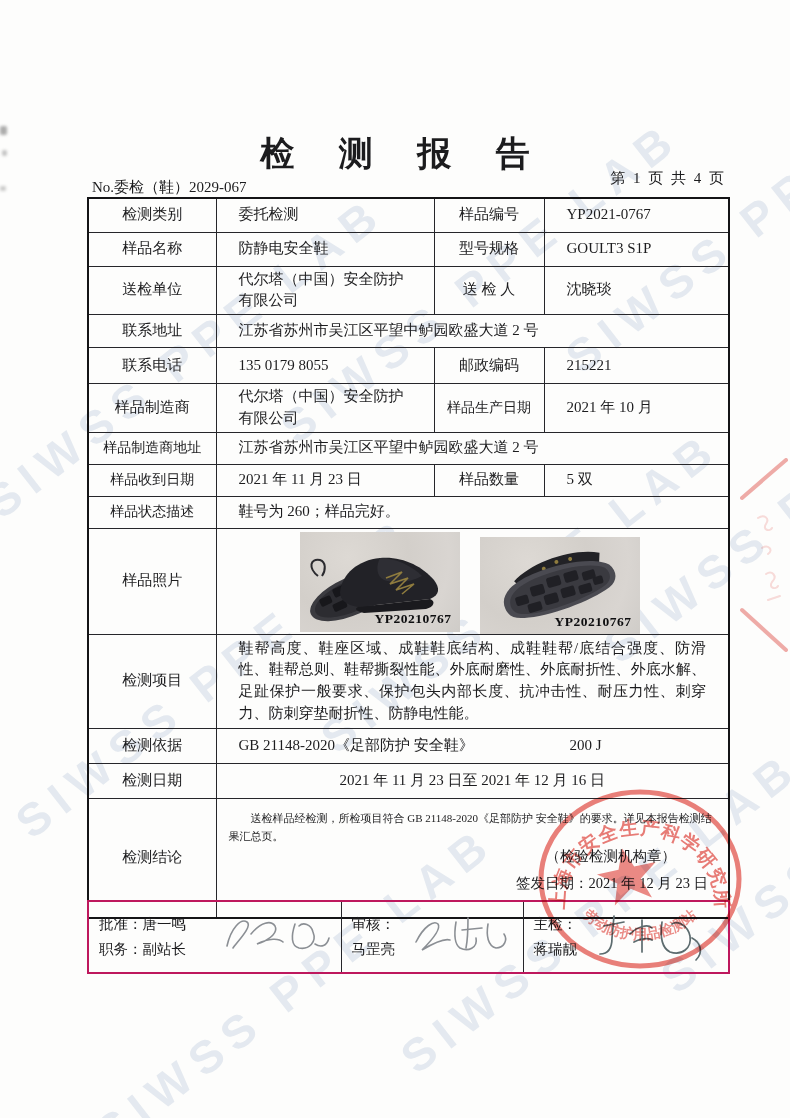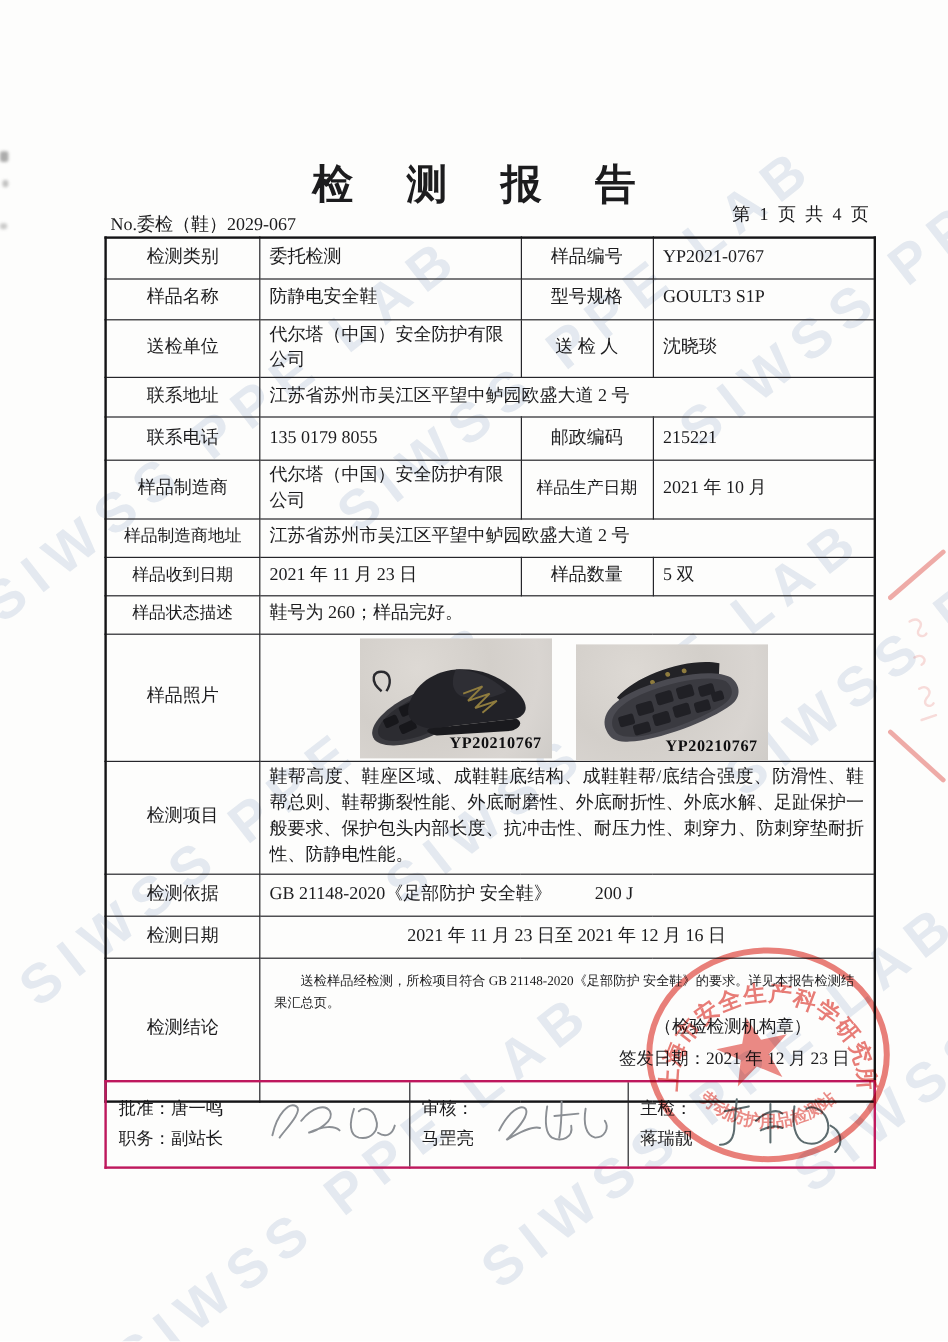--- a/index.html
+++ b/index.html
@@ -21,21 +21,21 @@
   
   .station-title{position:absolute;top:102px;left:0;width:100%;text-align:center;z-index:2;
       font-size:21px;font-weight:700;letter-spacing:2.5px;}
   .report-title{position:absolute;top:131px;left:0;width:100%;text-align:center;z-index:2;
       font-size:34px;font-weight:700;letter-spacing:18px;text-indent:18px;}
   .report-no{position:absolute;left:92px;top:178px;font-size:15px;z-index:2;}
   .page-info{position:absolute;right:64px;top:169px;font-size:15px;z-index:2;letter-spacing:2px;}
   
   table.report{position:absolute;left:87px;top:197px;width:641px;z-index:2;
       border-collapse:collapse;table-layout:fixed;border:2px solid #141416;background:transparent;}
-  table.report td{border:1px solid #26262a;vertical-align:middle;padding:2px 8px;
+  table.report td{border:1px solid #26262a;vertical-align:middle;padding:2px 22px;
       font-size:15px;line-height:1.45;overflow:hidden;}
   td.lbl{text-align:center;padding:2px 3px;}
   td.val{font-size:14.5px;padding-left:12px;}
   td.center{text-align:center;}
   td.items{font-size:14.3px;line-height:1.8;text-align:justify;padding:6px 12px;}
   
   td.photo-cell{position:relative;padding:0;}
   .photo{position:absolute;overflow:hidden;
       background:radial-gradient(circle at 30% 25%,#ddd9d4 0%,#d3cfca 45%,#d9d5d1 75%,#cfccc8 100%);}
   .photo1{left:83px;top:3px;width:160px;height:100px;}
@@ -194,21 +194,21 @@
       </td>
     </tr>
     <tr style="height:94px">
       <td class="lbl">检测项目</td>
       <td class="items" colspan="3">鞋帮高度、鞋座区域、成鞋鞋底结构、成鞋鞋帮/底结合强度、防滑性、鞋帮总则、鞋帮撕裂性能、外底耐磨性、外底耐折性、外底水解、足趾保护一般要求、保护包头内部长度、抗冲击性、耐压力性、刺穿力、防刺穿垫耐折性、防静电性能。</td>
     </tr>
     <tr style="height:35px">
       <td class="lbl">检测依据</td>
       <td class="val" colspan="3">
         <span>GB 21148-2020《足部防护 安全鞋》</span>
-        <span style="margin-left:32px">200 J</span>
+        <span style="margin-left:92px">200 J</span>
       </td>
     </tr>
     <tr style="height:35px">
       <td class="lbl">检测日期</td>
       <td class="val center" colspan="3">2021 年 11 月 23 日至 2021 年 12 月 16 日</td>
     </tr>
     <tr style="height:120px">
       <td class="lbl">检测结论</td>
       <td colspan="3" style="vertical-align:top;padding:2px 10px">
         <div class="concl-text">送检样品经检测，所检项目符合 GB 21148-2020《足部防护 安全鞋》的要求。详见本报告检测结果汇总页。</div>

